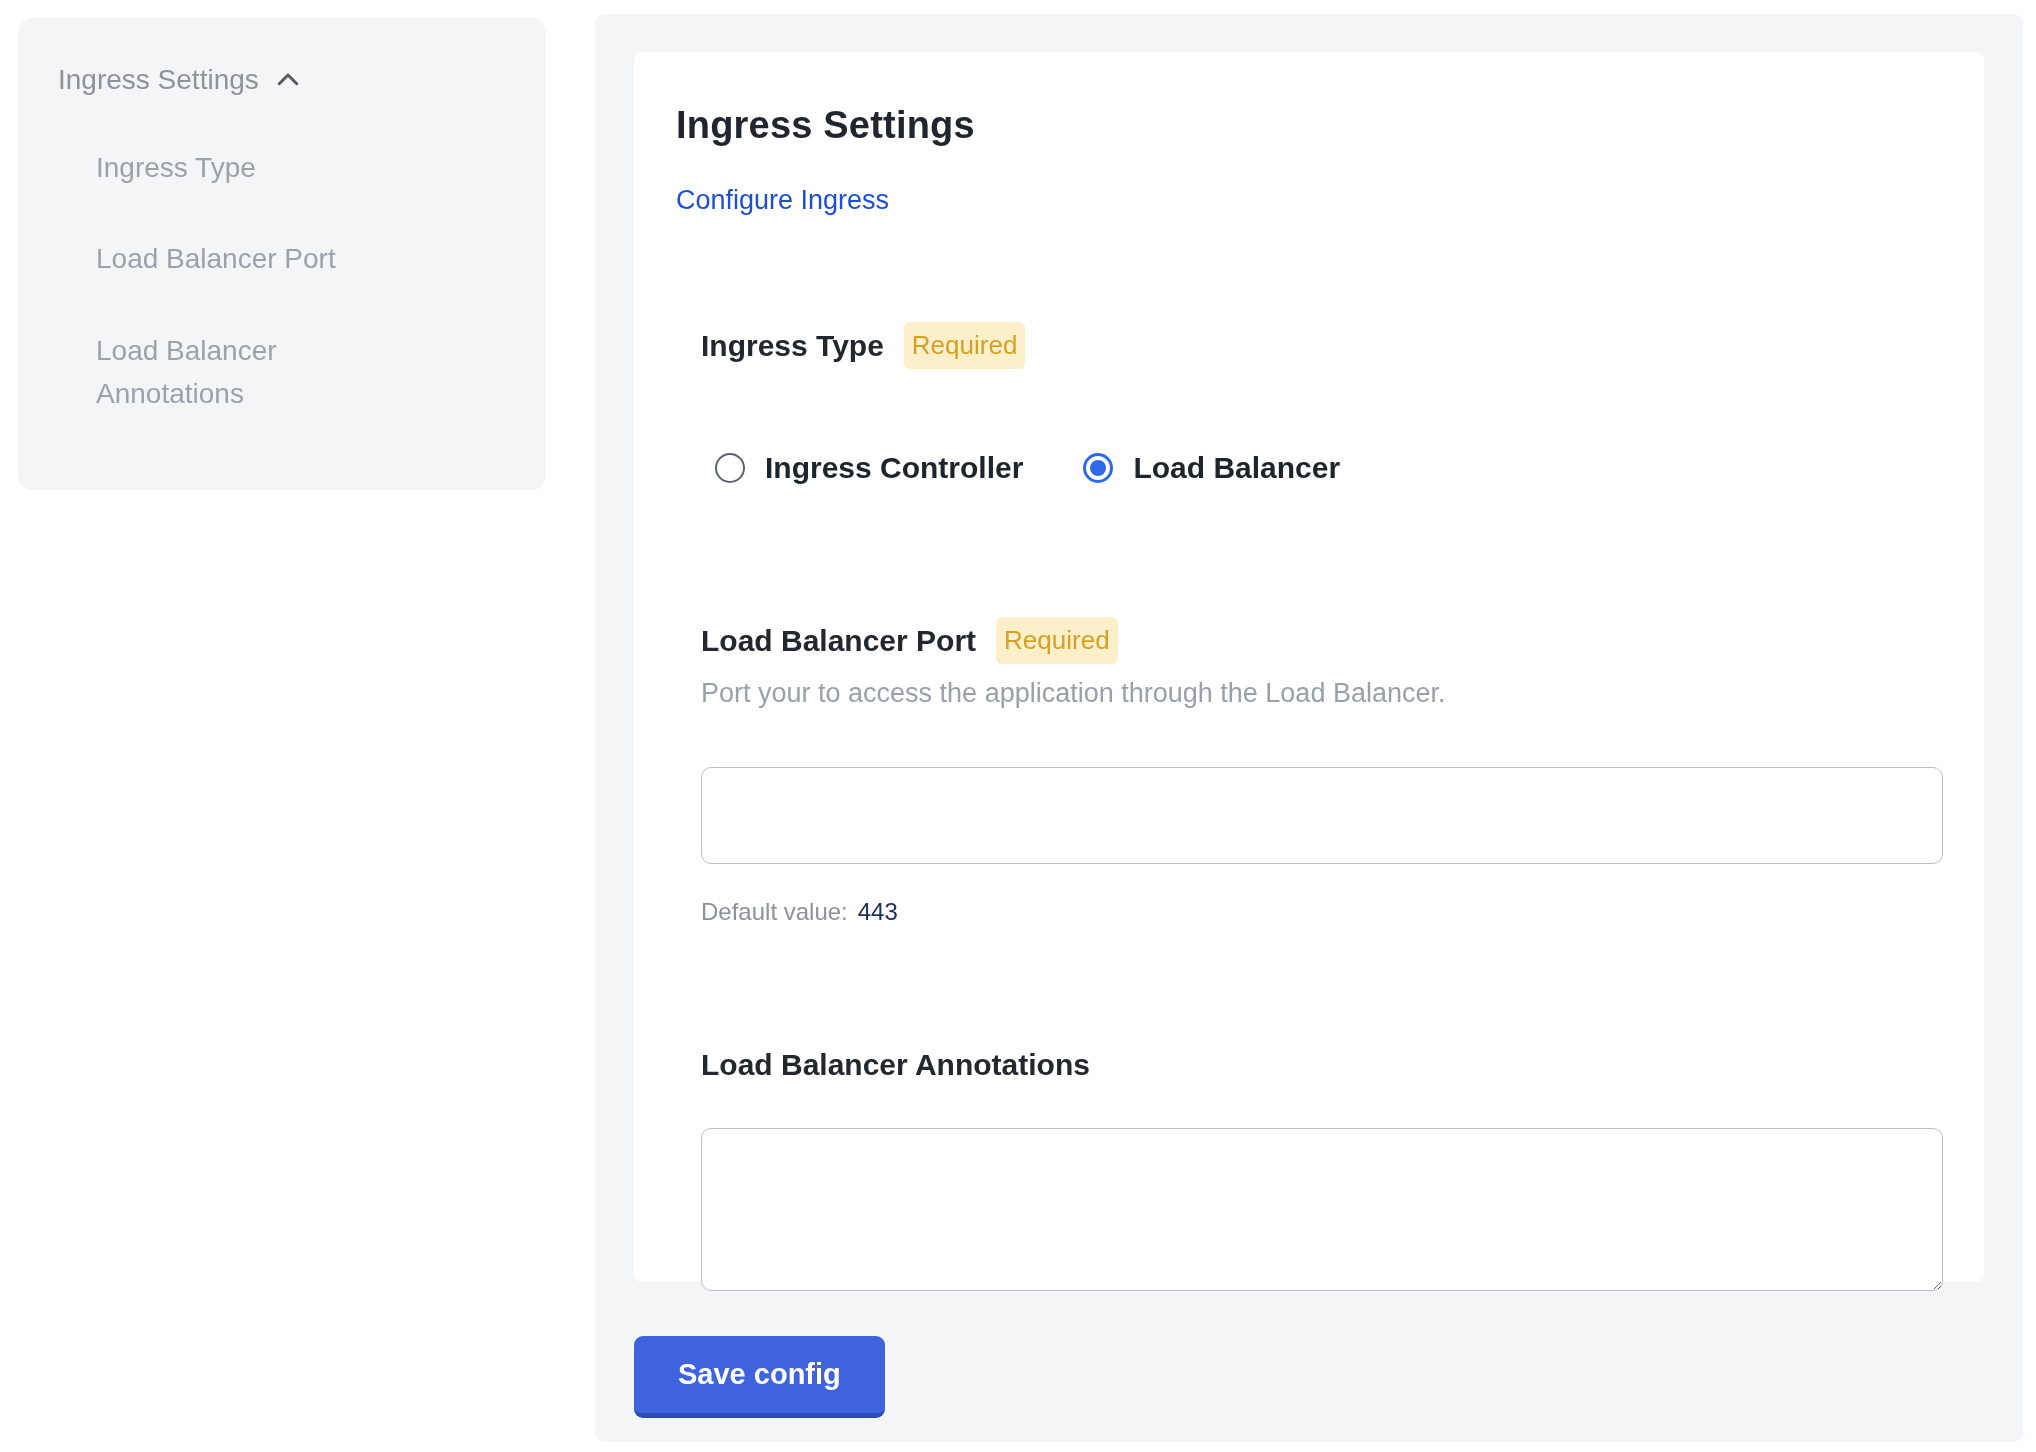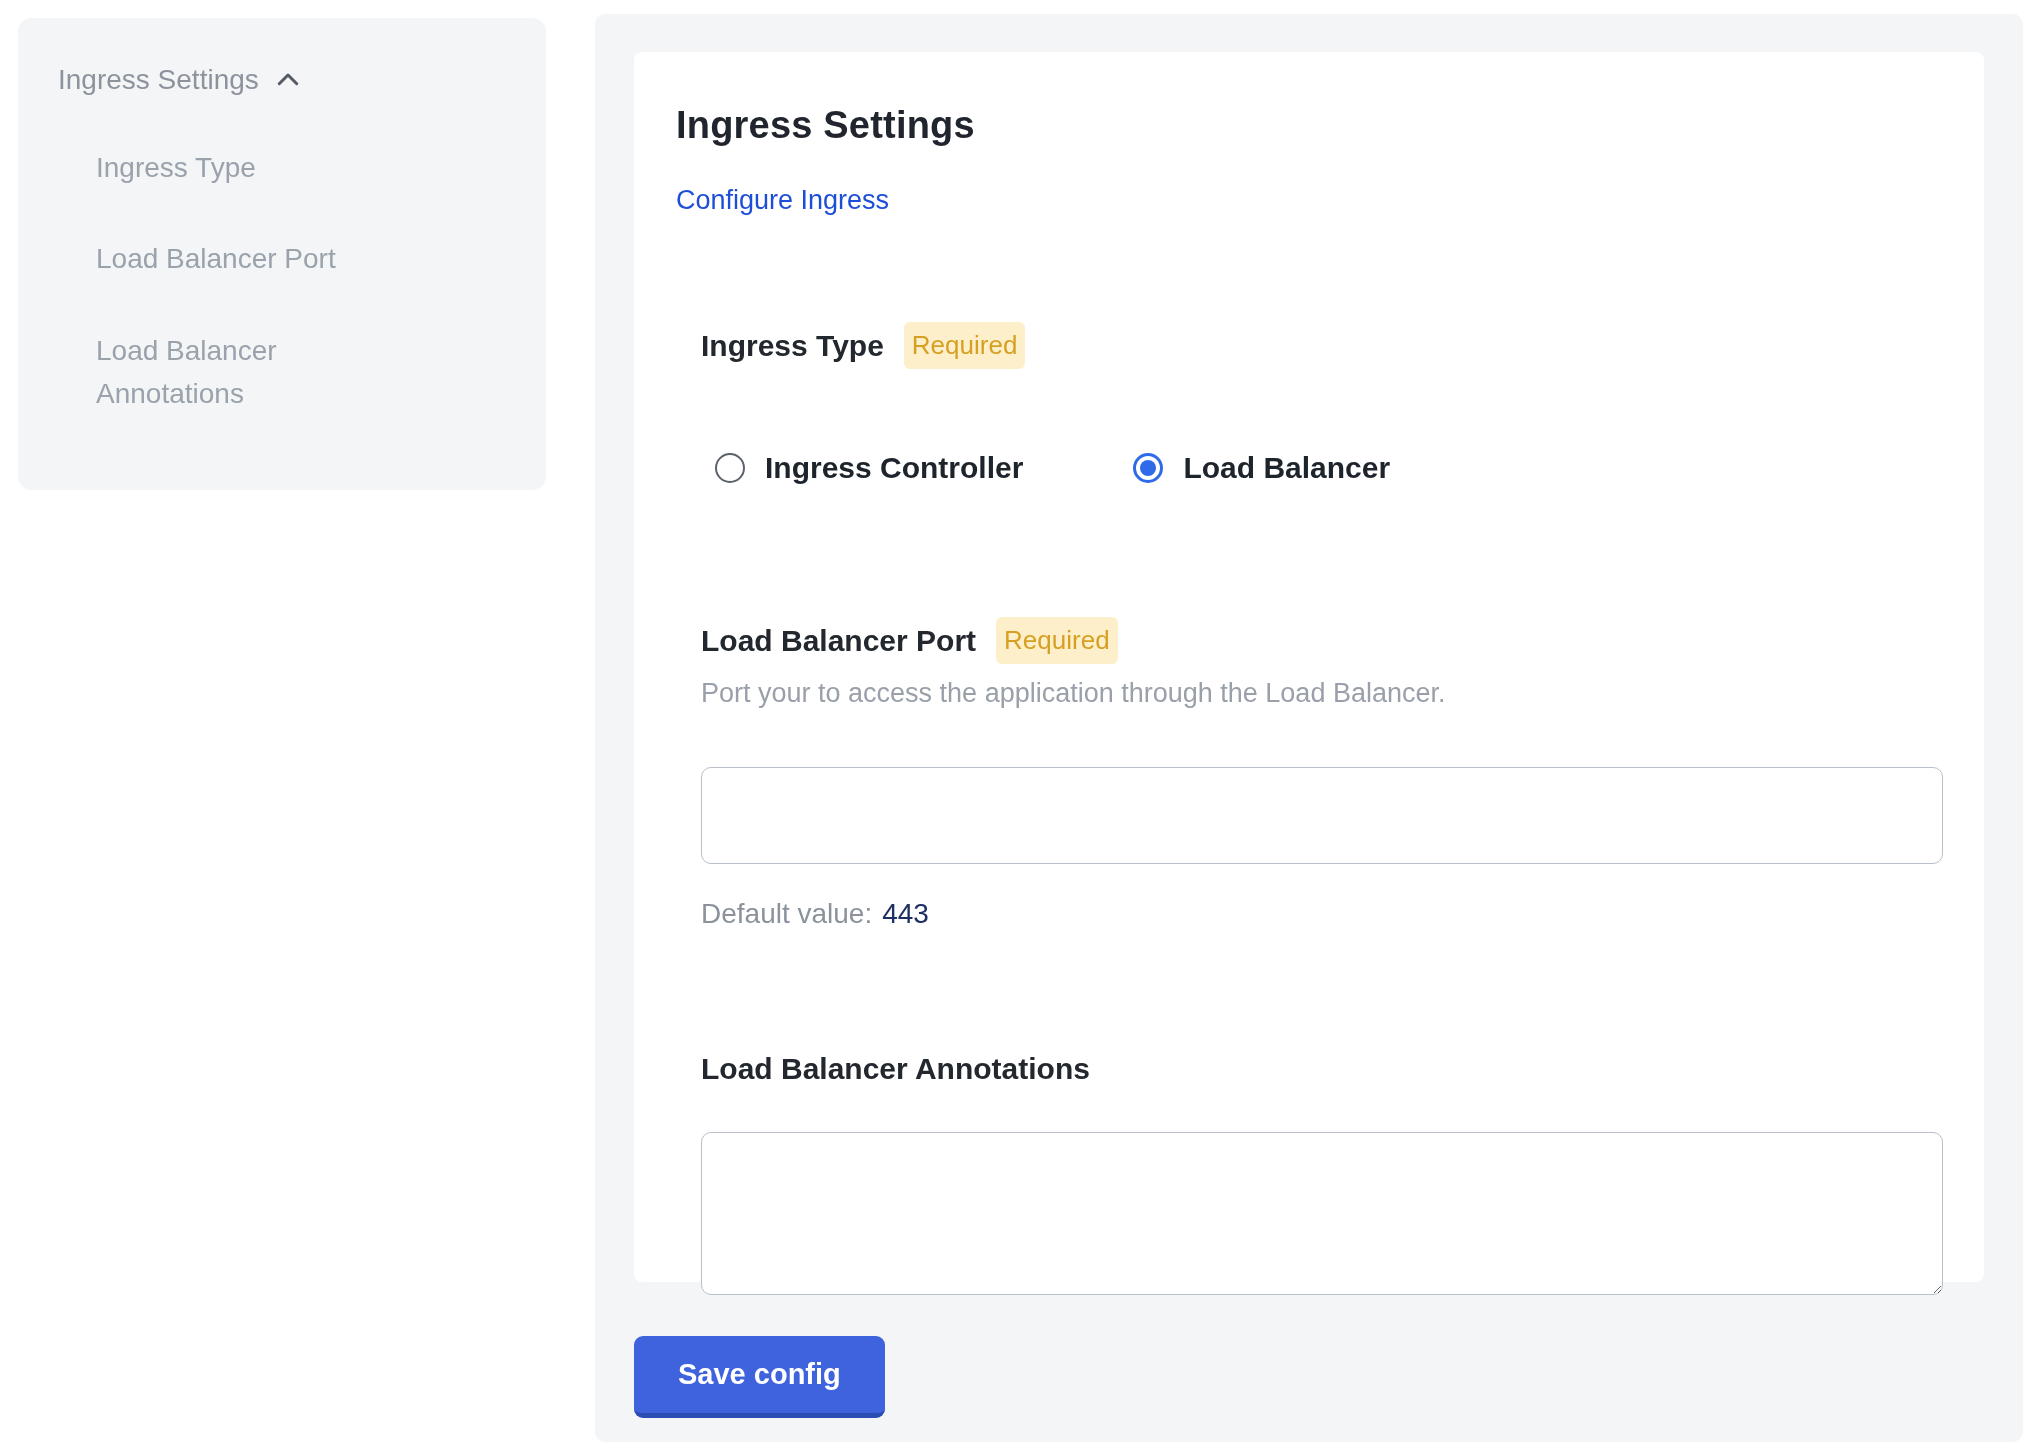--- a/index.html
+++ b/index.html
@@ -95,21 +95,21 @@
     font-size: 27px;
     color: #99a0aa;
   }
 
   .sec-ingress-type { margin-top: 106px; }
   .radio-row {
     margin-top: 82px;
     margin-left: 14px;
     display: flex;
     align-items: center;
-    gap: 110px;
+    gap: 60px;
   }
   .radio-option {
     display: flex;
     align-items: center;
     gap: 20px;
     cursor: pointer;
   }
   .radio-circle {
     width: 30px; height: 30px;
     border-radius: 50%;
@@ -145,21 +145,21 @@
     border-radius: 10px;
     font-size: 28px;
     color: #21262e;
     padding: 0 24px;
     background: #ffffff;
     outline: none;
     display: block;
   }
   .default-line {
     margin-top: 34px;
-    font-size: 28px;
+    font-size: 24px;
     color: #8b929c;
   }
   .default-value {
     color: #1e2f63;
     margin-left: 10px;
   }
 
   .sec-lb-annotations { margin-top: 122px; }
   .text-area {
     margin-top: 46px;

